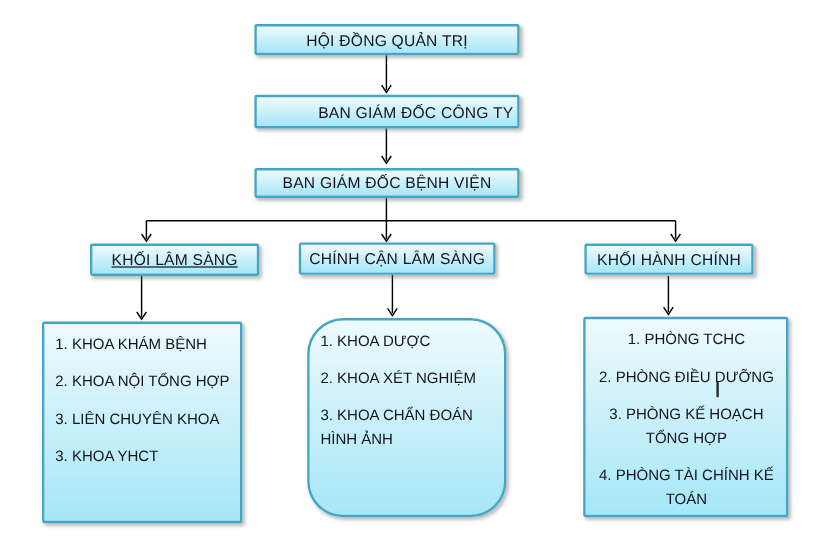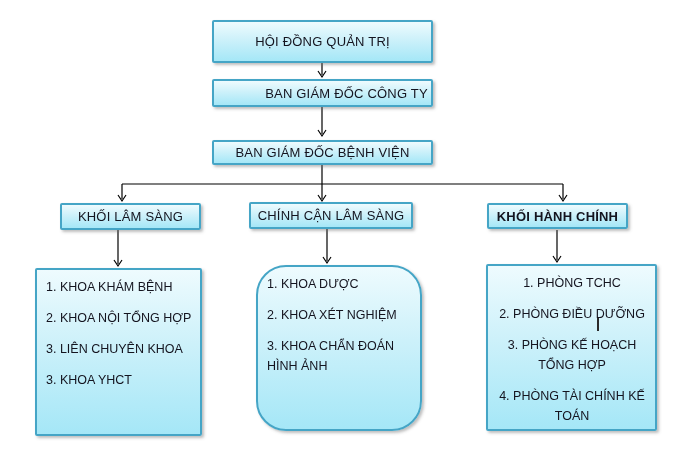--- a/index.html
+++ b/index.html
@@ -79,41 +79,41 @@
     <polyline points="559,195 563,201 567,195"></polyline>
 
     <line x1="118" y1="230" x2="118" y2="264"></line>
     <polyline points="114,260 118,266 122,260"></polyline>
     <line x1="327" y1="229" x2="327" y2="261"></line>
     <polyline points="323,257 327,263 331,257"></polyline>
     <line x1="557" y1="230" x2="557" y2="260"></line>
     <polyline points="553,256 557,262 561,256"></polyline>
   </svg>
 
-  <div class="box hbox" style="left:212px; top:20px; width:221px; height:43px;">
+  <div class="box hbox" style="left:212px; top:20px; width:221px; height:26px;">
     <span>HỘI ĐỒNG QUẢN TRỊ</span>
   </div>
 
   <div class="box hbox" style="left:212px; top:79px; width:221px; height:28px;padding-left:48px;">
     <span>BAN GIÁM ĐỐC CÔNG TY</span>
   </div>
 
   <div class="box hbox" style="left:212px; top:140px; width:221px; height:25px;">
     <span>BAN GIÁM ĐỐC BỆNH VIỆN</span>
   </div>
 
-  <div class="box hbox" style="left:60px; top:203px; width:141px; height:27px;">
+  <div class="box hbox" style="left:75px; top:203px; width:141px; height:27px;text-decoration:underline;">
     <span>KHỐI LÂM SÀNG</span>
   </div>
 
   <div class="box hbox" style="left:249px; top:202px; width:164px; height:27px;">
     <span>CHÍNH CẬN LÂM SÀNG</span>
   </div>
 
-  <div class="box hbox" style="left:487px; top:203px; width:141px; height:26px;font-weight:bold;">
+  <div class="box hbox" style="left:487px; top:203px; width:141px; height:26px;">
     <span>KHỐI HÀNH CHÍNH</span>
   </div>
 
   <div class="box list" style="left:35px; top:268px; width:167px; height:168px;">
     <div class="item">1. KHOA KHÁM BỆNH</div>
     <div class="item">2. KHOA NỘI TỔNG HỢP</div>
     <div class="item">3. LIÊN CHUYÊN KHOA</div>
     <div class="item">3. KHOA YHCT</div>
   </div>
 

